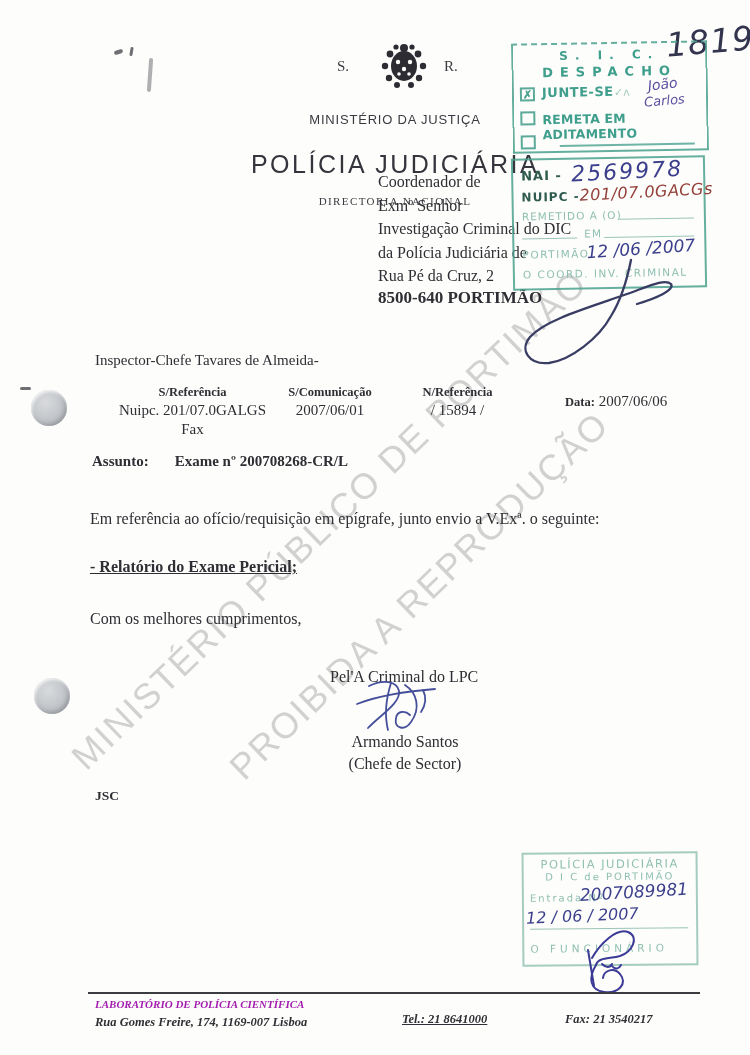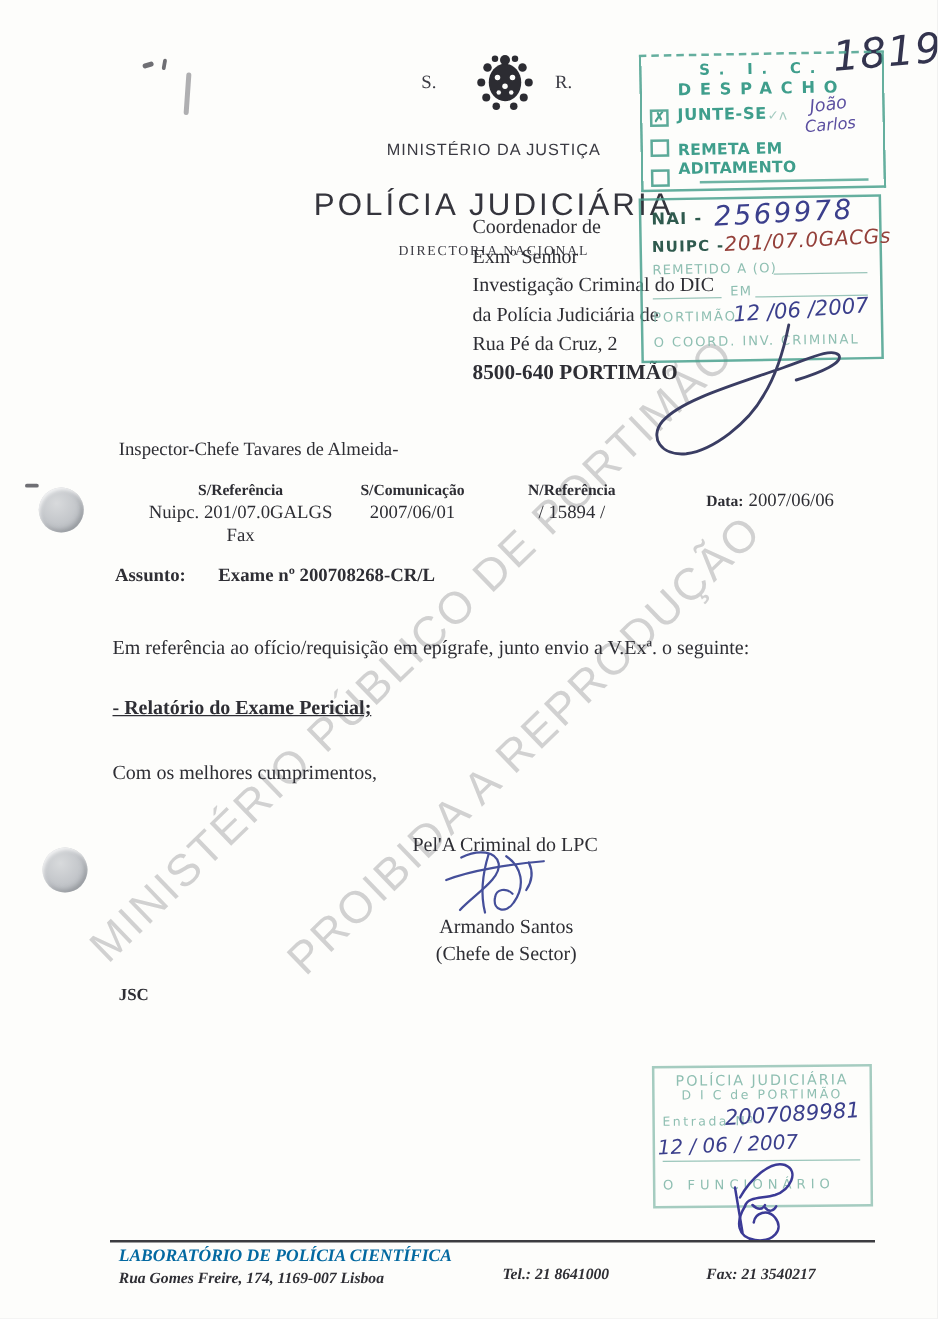--- a/index.html
+++ b/index.html
@@ -45,21 +45,21 @@
     z-index:1;letter-spacing:2px;
   }
   .content{z-index:2;}
   
   .hole{
     border-radius:50%;width:36px;height:36px;
     background:radial-gradient(circle at 40% 35%, #d8dadc 0%, #c2c5c9 55%, #aeb2b7 100%);
     box-shadow:inset 1px 2px 3px rgba(255,255,255,.8), inset -2px -2px 4px rgba(120,124,130,.55);
   }
   
-  .footer-org{font-size:14px;font-weight:bold;font-style:italic;color:#0369a1;}
+  .footer-org{font-size:11px;font-weight:bold;font-style:italic;color:#a21caf;}
   .footer-small{font-size:12.5px;font-weight:bold;font-style:italic;color:#2f2f35;}
   svg{display:block;}
 </style>
 </head>
 <body>
 
 <div class="page">
 
   <div class="abs watermark" style="left:78px;top:742px;font-size:36px;">MINISTÉRIO PÚBLICO DE PORTIMÃO</div>
   <div class="abs watermark" style="left:236px;top:752px;font-size:36px;">PROIBIDA A REPRODUÇÃO</div>
@@ -211,20 +211,20 @@
         <path d="M18 45 C10 58 12 70 26 72 C40 74 50 64 42 54 C36 47 26 50 25 58"></path>
         <path d="M10 30 L16 66"></path>
         <path d="M24 44 C28 48 32 48 34 44 M34 46 C37 50 41 49 43 45"></path>
       </g>
     </svg>
   </div>
 
   <div class="abs content" style="left:88px;top:992px;width:612px;border-top:2px solid #3c3c40;"></div>
   <div class="abs content footer-org" style="left:95px;top:998px;">LABORATÓRIO DE POLÍCIA CIENTÍFICA</div>
   <div class="abs content footer-small" style="left:95px;top:1015px;">Rua Gomes Freire, 174,  1169-007    Lisboa</div>
-  <div class="abs content footer-small" style="left:402px;top:1012px;">Tel.: 21 8641000</div>
+  <div class="abs content footer-small" style="left:402px;top:1012px;text-decoration:underline;">Tel.: 21 8641000</div>
   <div class="abs content footer-small" style="left:565px;top:1012px;">Fax: 21 3540217</div>
 
   <div class="abs content smudge" style="left:20px;top:387px;width:11px;height:3px;"></div>
   <div class="abs content hole" style="left:31px;top:390px;"></div>
   <div class="abs content hole" style="left:34px;top:678px;"></div>
 
 </div>
 
 </body></html>

